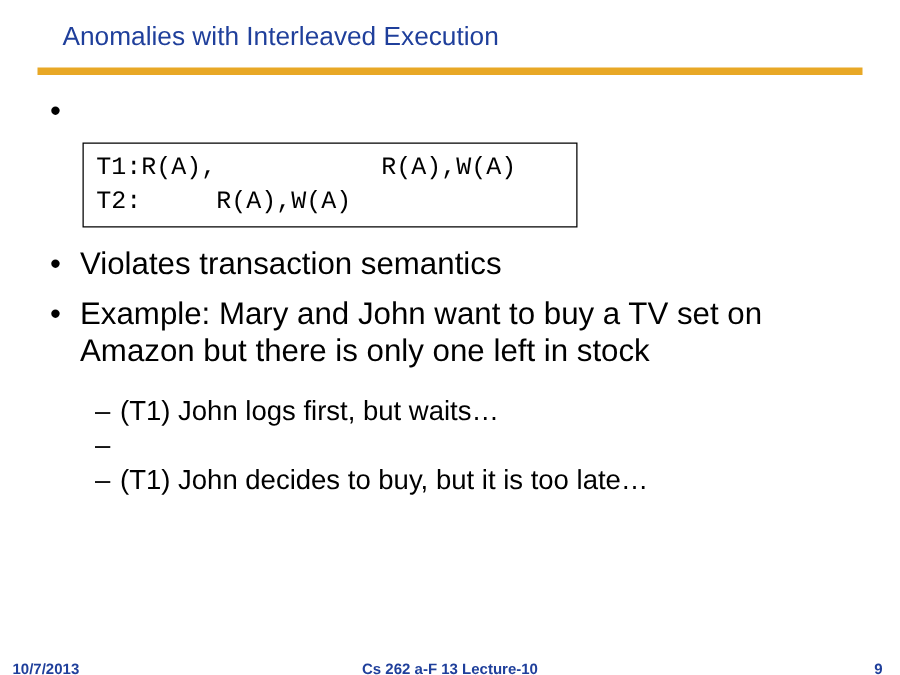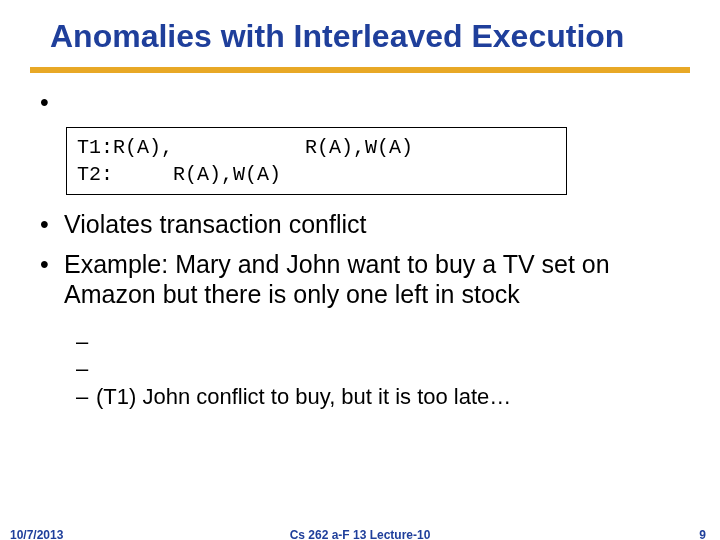--- a/index.html
+++ b/index.html
@@ -6,22 +6,22 @@
   body {
     width: 720px;
     height: 540px;
     background: #fff;
     font-family: Arial, Helvetica, sans-serif;
     position: relative;
     overflow: hidden;
   }
   .title {
     color: #1f3f9b;
-    font-size: 32px;
-    font-weight: bold;
+    font-size: 21px;
+    font-weight: normal;
     padding: 18px 0 0 50px;
   }
   .rule {
     height: 6px;
     background: #e8a826;
     margin: 12px 30px 0 30px;
   }
   .content {
     padding: 14px 30px 0 40px;
     color: #000;
@@ -36,21 +36,21 @@
     width: 24px;
     flex: 0 0 24px;
   }
   .codebox {
     border: 1.5px solid #000;
     margin: 2px 0 14px 26px;
     padding: 6px 10px 6px 10px;
     font-family: "Courier New", monospace;
     font-size: 20px;
     line-height: 1.35;
-    width: 501px;
+    width: 396px;
     white-space: pre;
   }
   .sub {
     font-size: 22px;
     line-height: 1.15;
     display: flex;
     margin: 2px 0 0 36px;
   }
   .sub .dash {
     width: 20px;
@@ -79,39 +79,40 @@
 
   <div class="bullet1">
     <span class="dot">•</span>
   </div>
 
   <div class="codebox"><span>T1:R(A),           R(A),W(A)</span>
 <span>T2:     R(A),W(A)</span></div>
 
   <div class="bullet1">
     <span class="dot">•</span>
-    <span>Violates transaction conflict</span>
+    <span>Violates transaction semantics</span>
   </div>
 
   <div class="bullet1">
     <span class="dot">•</span>
     <span>Example: Mary and John want to buy a TV set on Amazon but there is only one left in stock</span>
   </div>
 
   <div style="height:8px"></div>
 
   <div class="sub">
     <span class="dash">–</span>
+    <span>(T1) John logs first, but waits…</span>
   </div>
   <div class="sub">
     <span class="dash">–</span>
   </div>
   <div class="sub">
     <span class="dash">–</span>
-    <span>(T1) John conflict to buy, but it is too late…</span>
+    <span>(T1) John decides to buy, but it is too late…</span>
   </div>
 
 </div>
 
 <div class="footer">
   <span class="date">10/7/2013</span>
   <span class="mid">Cs 262 a-F 13 Lecture-10</span>
   <span class="pg">9</span>
 </div>
 

